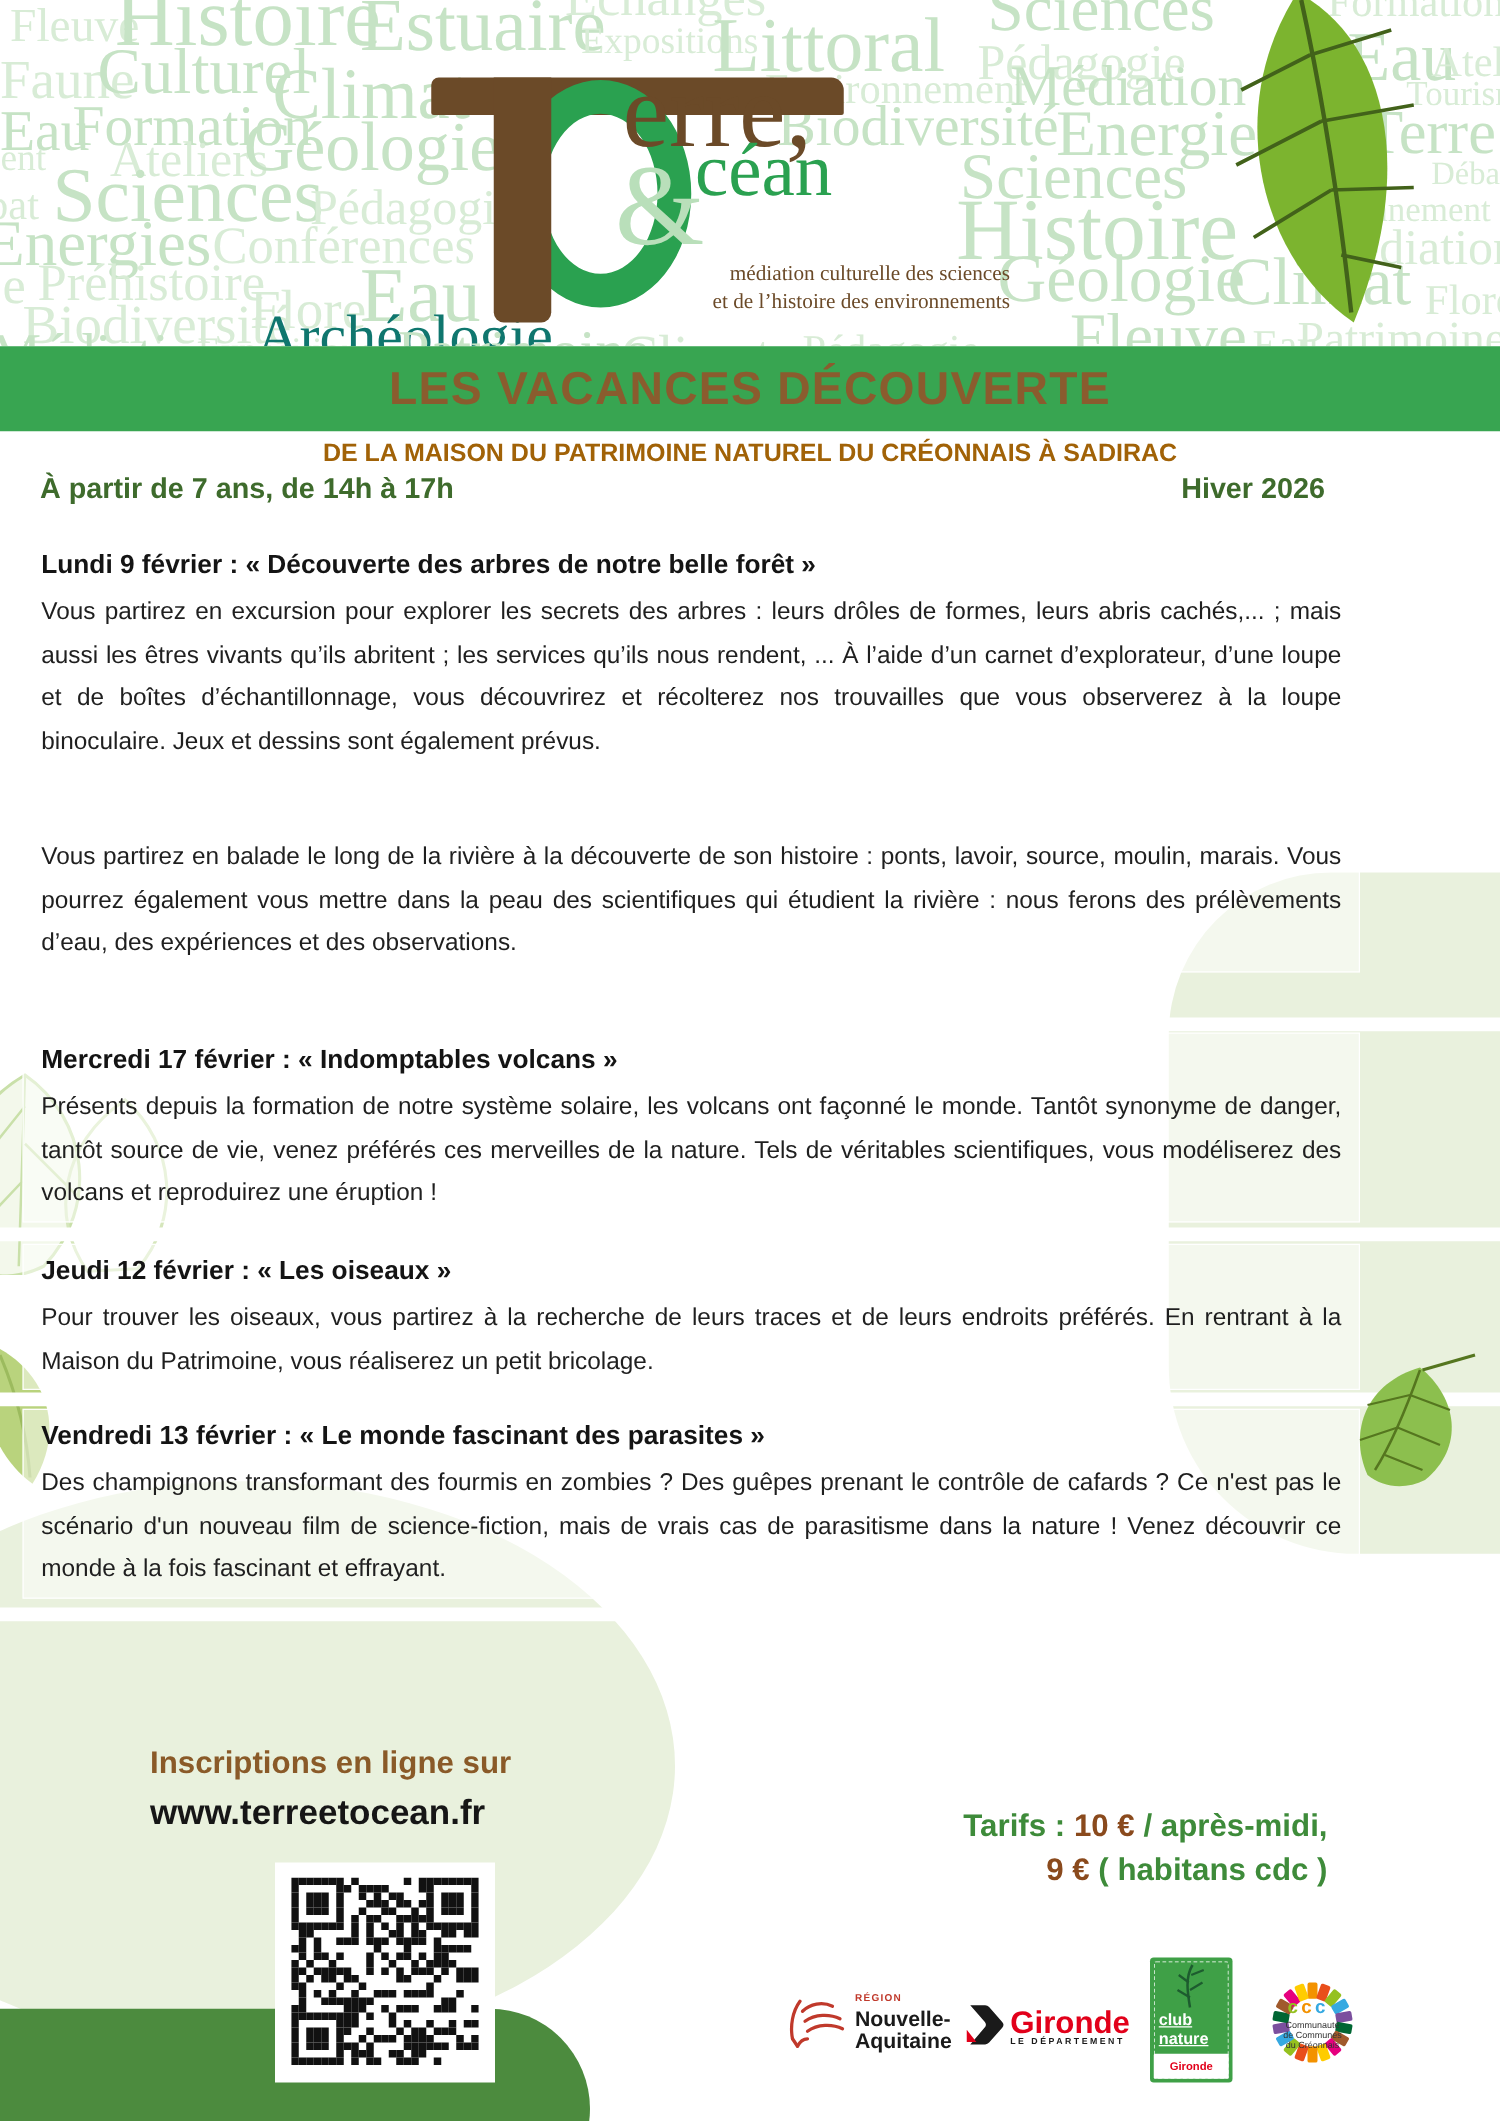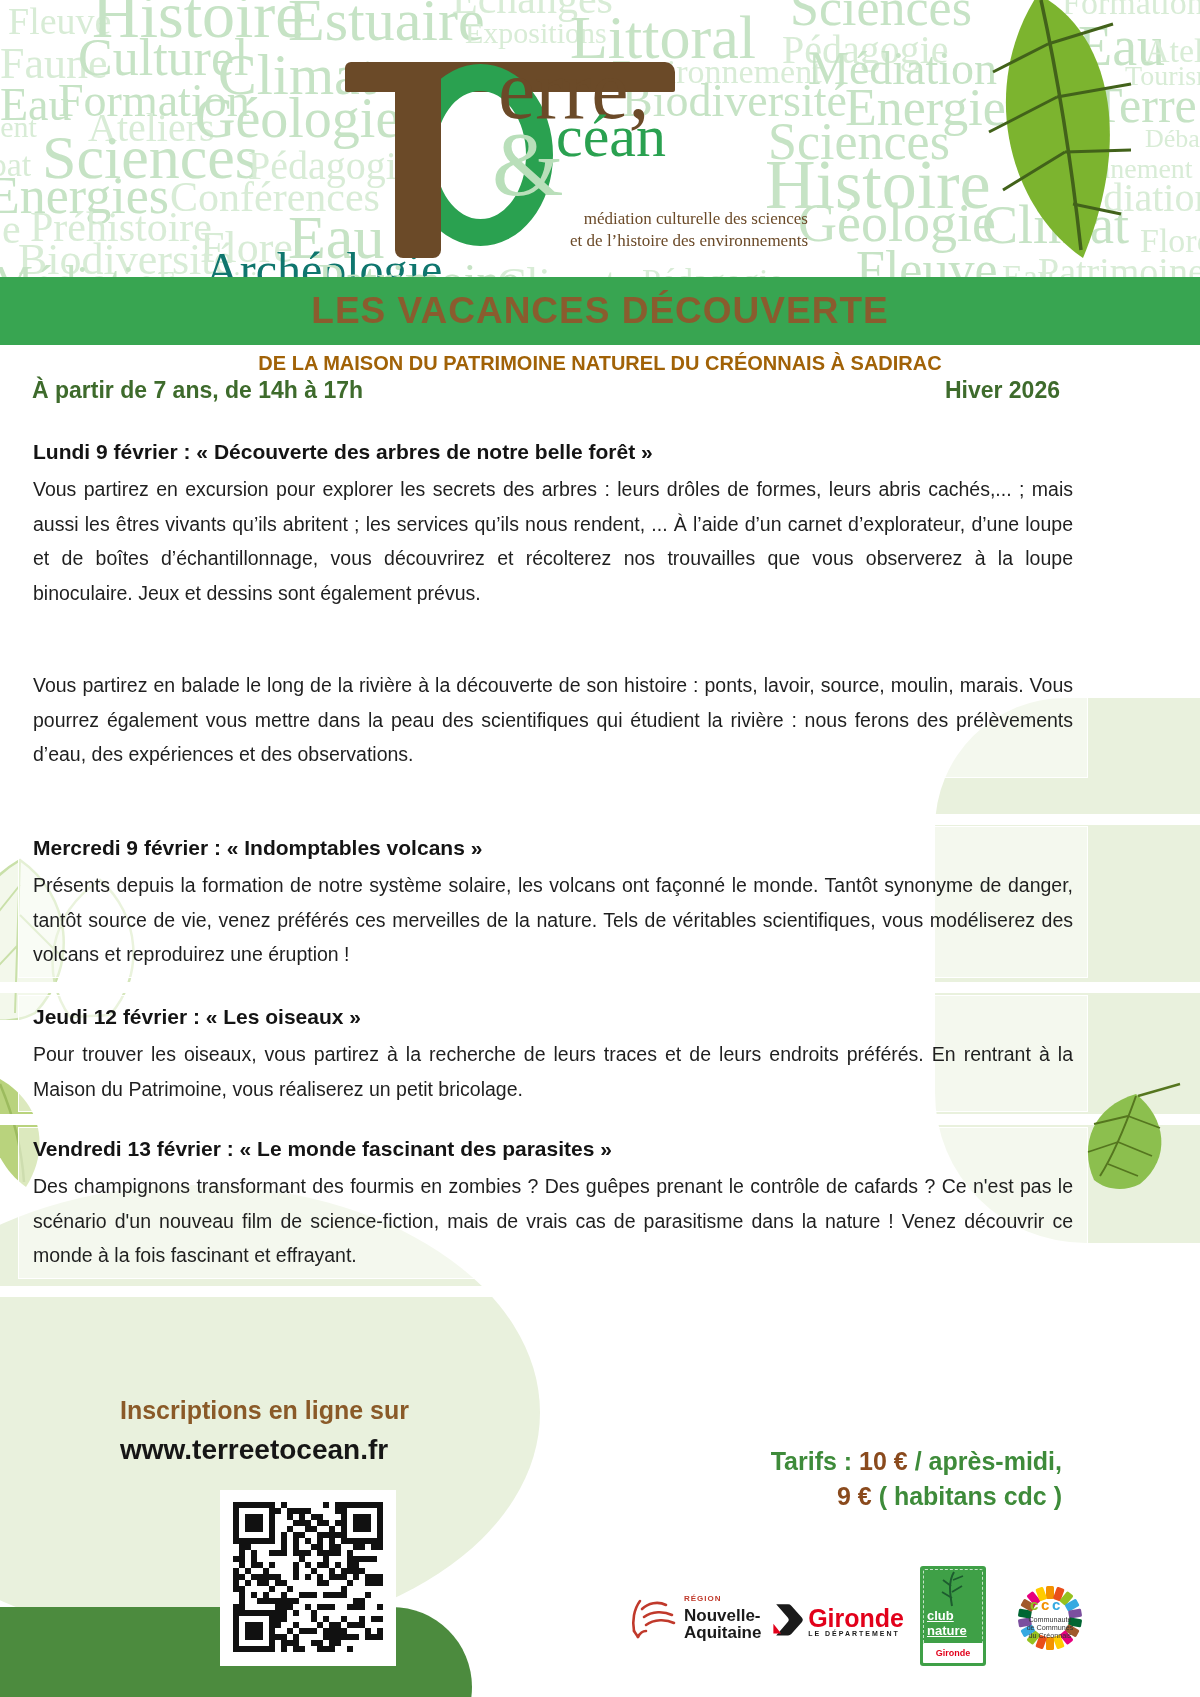--- a/index.html
+++ b/index.html
@@ -172,21 +172,21 @@
   <div class="info-right">Hiver 2026</div>
 
   <div class="card c1">
     <h3>Lundi 9 février : « Découverte des arbres de notre belle forêt »</h3>
     <p>Vous partirez en excursion pour explorer les secrets des arbres : leurs drôles de formes, leurs abris cachés,... ; mais aussi les êtres vivants qu’ils abritent ; les services qu’ils nous rendent, ... À l’aide d’un carnet d’explorateur, d’une loupe et de boîtes d’échantillonnage, vous découvrirez et récolterez nos trouvailles que vous observerez à la loupe binoculaire. Jeux et dessins sont également prévus.</p>
   </div>
   <div class="card c2">
     <p>Vous partirez en balade le long de la rivière à la découverte de son histoire : ponts, lavoir, source, moulin, marais. Vous pourrez également vous mettre dans la peau des scientifiques qui étudient la rivière : nous ferons des prélèvements d’eau, des expériences et des observations.</p>
   </div>
   <div class="card c3">
-    <h3>Mercredi 9 février : « Indomptables volcans »</h3>
+    <h3>Mercredi 17 février : « Indomptables volcans »</h3>
     <p>Présents depuis la formation de notre système solaire, les volcans ont façonné le monde. Tantôt synonyme de danger, tantôt source de vie, venez préférés ces merveilles de la nature. Tels de véritables scientifiques, vous modéliserez des volcans et reproduirez une éruption !</p>
   </div>
   <div class="card c4">
     <h3>Jeudi 12 février : « Les oiseaux »</h3>
     <p>Pour trouver les oiseaux, vous partirez à la recherche de leurs traces et de leurs endroits préférés. En rentrant à la Maison du Patrimoine, vous réaliserez un petit bricolage.</p>
   </div>
   <div class="card c5">
     <h3>Vendredi 13 février : « Le monde fascinant des parasites »</h3>
     <p>Des champignons transformant des fourmis en zombies ? Des guêpes prenant le contrôle de cafards ? Ce n'est pas le scénario d'un nouveau film de science-fiction, mais de vrais cas de parasitisme dans la nature ! Venez découvrir ce monde à la fois fascinant et effrayant.</p>
   </div>

